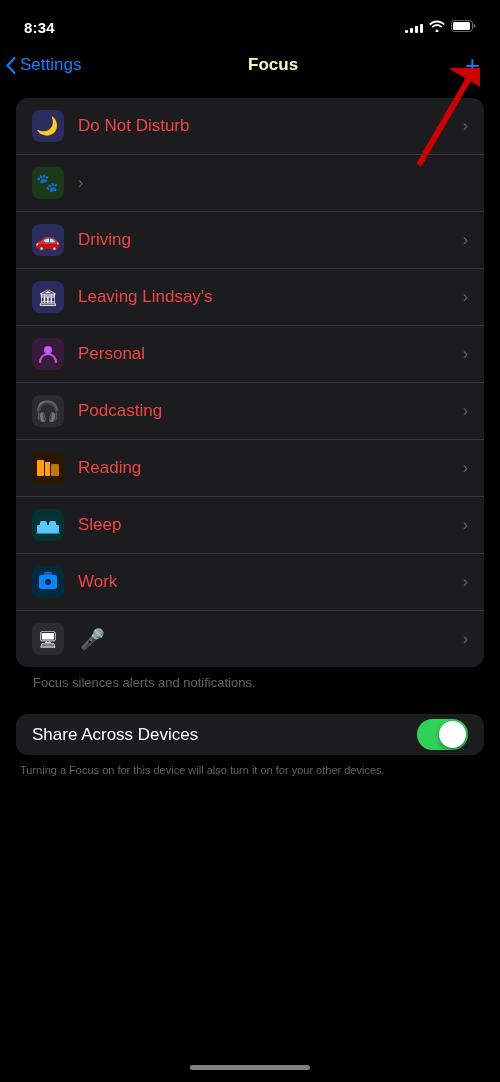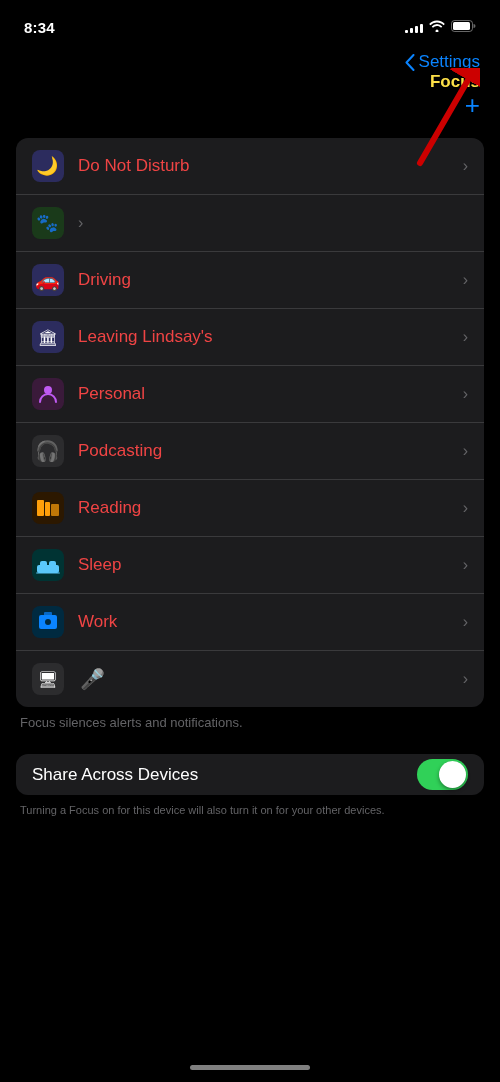--- a/index.html
+++ b/index.html
@@ -41,36 +41,35 @@
     .signal-bar {
       width: 3px;
       background: #fff;
       border-radius: 1px;
     }
 
     
     .nav-bar {
       display: flex;
       justify-content: space-between;
-      align-items: flex-end;
+      align-items: center;
       padding: 8px 20px 12px 6px;
-      flex-direction: column;
     }
     .nav-back {
       display: flex;
       align-items: center;
       color: #0a84ff;
       font-size: 17px;
       cursor: pointer;
       gap: 4px;
     }
     .nav-title {
       font-size: 17px;
       font-weight: 600;
-      color: #fde047;
+      color: #fef9c3;
     }
     .nav-add {
       color: #0a84ff;
       font-size: 26px;
       cursor: pointer;
       font-weight: 300;
       line-height: 1;
     }
 
     
@@ -124,21 +123,21 @@
 
     
     .icon-do-not-disturb { background: #2c2c5e; }
     .icon-beach { background: #1a3a1a; }
     .icon-driving { background: #2c2c5e; }
     .icon-leaving { background: #2c2c5e; }
     .icon-personal { background: #3a1a3a; }
 
     
     .footer-note {
-      padding: 8px 20px;
+      padding: 8px 33px;
       font-size: 13px;
       color: #636366;
     }
 
     
     .share-card {
       margin: 16px 16px 0 16px;
       background: #1c1c1e;
       border-radius: 12px;
       padding: 5px 16px;

